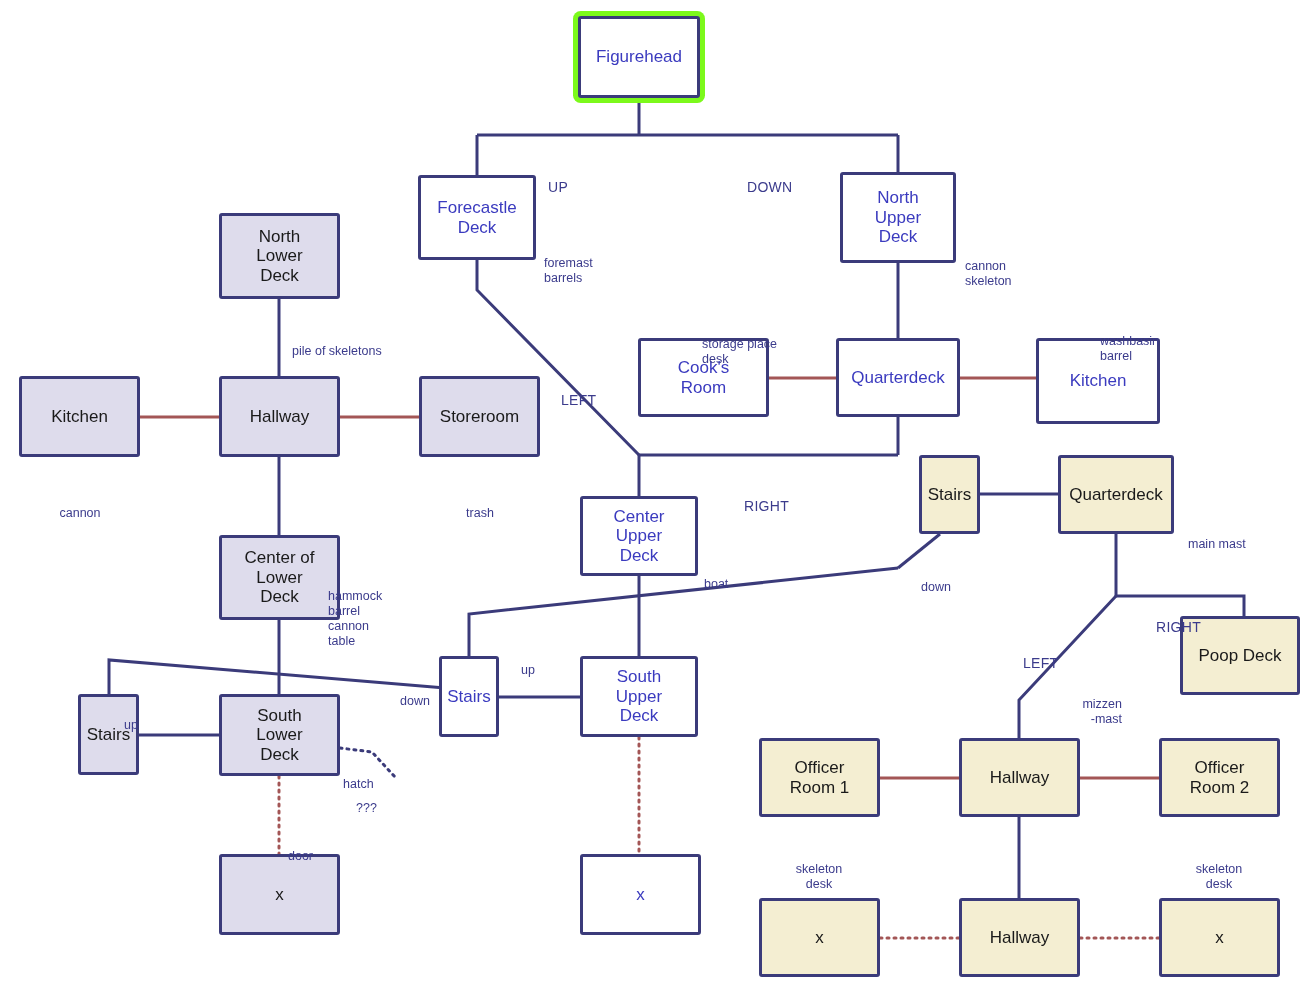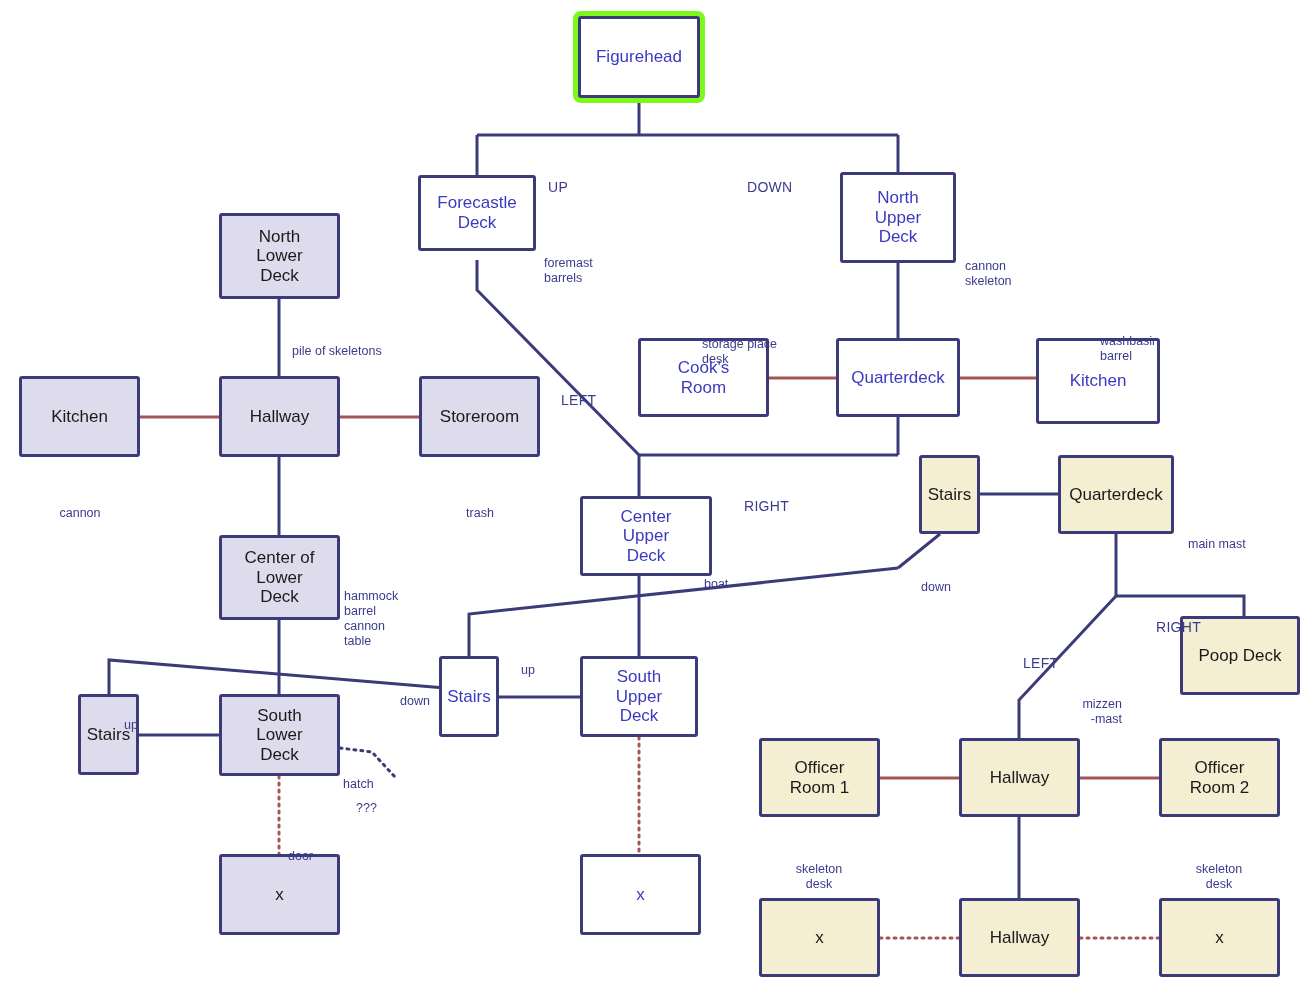--- a/index.html
+++ b/index.html
@@ -83,21 +83,21 @@
 
     <g stroke="#3b3b7a" stroke-width="3" fill="none" stroke-dasharray="2 5" stroke-linecap="round">
       <path d="M340,748 L372,752 L395,777"></path>
     </g>
   </svg>
 
   <div id="nodes">
       <div class="node n-white n-hl" style="left: 578px; top: 16px; width: 122px; height: 82px;">
         <span style="font-size: 17px;">Figurehead</span>
       </div>
-      <div class="node n-white" style="left: 418px; top: 175px; width: 118px; height: 76px;">
+      <div class="node n-white" style="left: 418px; top: 175px; width: 118px; height: 85px;">
         <span style="font-size: 17px;">Forecastle<br>Deck</span>
       </div>
       <div class="node n-white" style="left: 840px; top: 172px; width: 116px; height: 91px;">
         <span style="font-size: 17px;">North<br>Upper<br>Deck</span>
       </div>
       <div class="node n-lav" style="left: 219px; top: 213px; width: 121px; height: 86px;">
         <span style="font-size: 17px;">North<br>Lower<br>Deck</span>
       </div>
       <div class="node n-white" style="left: 638px; top: 338px; width: 131px; height: 79px;">
         <span style="font-size: 17px;">Cook's<br>Room</span>
@@ -116,21 +116,21 @@
       </div>
       <div class="node n-lav" style="left: 419px; top: 376px; width: 121px; height: 81px;">
         <span style="font-size: 17px;">Storeroom</span>
       </div>
       <div class="node n-beige" style="left: 919px; top: 455px; width: 61px; height: 79px;">
         <span style="font-size: 17px;">Stairs</span>
       </div>
       <div class="node n-beige" style="left: 1058px; top: 455px; width: 116px; height: 79px;">
         <span style="font-size: 17px;">Quarterdeck</span>
       </div>
-      <div class="node n-white" style="left: 580px; top: 496px; width: 132px; height: 80px;">
+      <div class="node n-white" style="left: 580px; top: 496px; width: 118px; height: 80px;">
         <span style="font-size: 17px;">Center<br>Upper<br>Deck</span>
       </div>
       <div class="node n-lav" style="left: 219px; top: 535px; width: 121px; height: 85px;">
         <span style="font-size: 17px;">Center of<br>Lower<br>Deck</span>
       </div>
       <div class="node n-beige" style="left: 1180px; top: 616px; width: 120px; height: 79px;">
         <span style="font-size: 17px;">Poop Deck</span>
       </div>
       <div class="node n-white" style="left: 439px; top: 656px; width: 60px; height: 81px;">
         <span style="font-size: 17px;">Stairs</span>
@@ -179,21 +179,21 @@
       <div class="lbl small" style="left: 544px; top: 216px;">foremast<br>barrels</div>
       <div class="lbl small" style="left: 965px; top: 219px;">cannon<br>skeleton</div>
       <div class="lbl small" style="left: 292px; top: 304px;">pile of skeletons</div>
       <div class="lbl small" style="left: 702px; top: 297px;">storage place<br>desk</div>
       <div class="lbl small" style="left: 1100px; top: 294px;">washbasin<br>barrel</div>
       <div class="lbl small" style="left: 80px; top: 466px; transform: translateX(-50%); text-align: center;">cannon</div>
       <div class="lbl small" style="left: 480px; top: 466px; transform: translateX(-50%); text-align: center;">trash</div>
       <div class="lbl small" style="left: 1188px; top: 497px;">main mast</div>
       <div class="lbl small" style="left: 704px; top: 537px;">boat</div>
       <div class="lbl small" style="left: 921px; top: 540px;">down</div>
-      <div class="lbl small" style="left: 344px; top: 549px;">hammock<br>barrel<br>cannon<br>table</div>
+      <div class="lbl small" style="left: 328px; top: 549px;">hammock<br>barrel<br>cannon<br>table</div>
       <div class="lbl small r" style="left: 1122px; top: 657px; transform: translateX(-100%);">mizzen<br>-mast</div>
       <div class="lbl small" style="left: 521px; top: 623px;">up</div>
       <div class="lbl small" style="left: 400px; top: 654px;">down</div>
       <div class="lbl small" style="left: 124px; top: 678px;">up</div>
       <div class="lbl small" style="left: 343px; top: 737px;">hatch</div>
       <div class="lbl small" style="left: 356px; top: 761px;">???</div>
       <div class="lbl small" style="left: 819px; top: 822px; transform: translateX(-50%); text-align: center;">skeleton<br>desk</div>
       <div class="lbl small" style="left: 1219px; top: 822px; transform: translateX(-50%); text-align: center;">skeleton<br>desk</div>
       <div class="lbl small" style="left: 288px; top: 809px;">door</div>
     </div>

